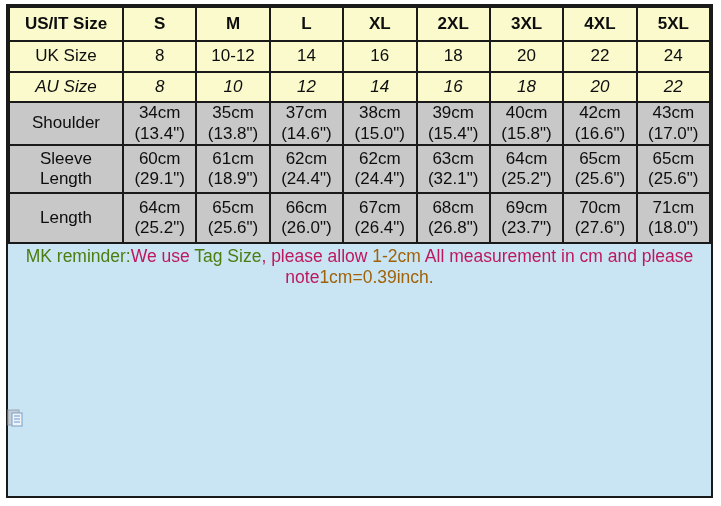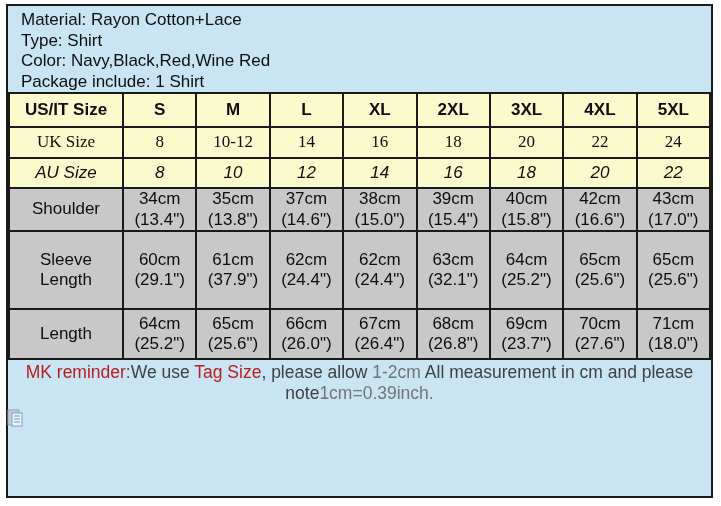--- a/index.html
+++ b/index.html
@@ -25,52 +25,46 @@
     flex:0 0 auto;
   }
   table.size td{
     border:2px solid #1a1a1a;text-align:center;vertical-align:middle;
     font-size:17px;line-height:1.22;padding:0;white-space:pre-line;
     overflow:hidden;
   }
   tr.yellow td{background:#fafacd;}
   tr.gray td{background:#c8c8c8;}
   tr.r-header{height:34px;font-weight:bold;}
-  tr.r-uk{height:31px;font-family:Liberation Serif, serif;}
+  tr.r-uk{height:31px;}
   tr.r-au{height:30px;font-style:italic;}
   tr.r-shoulder{height:42px;}
   tr.r-bust{height:57px;}
-  tr.r-sleeve{height:78px;}
+  tr.r-sleeve{height:48px;}
   tr.r-length{height:50px;}
   
   .reminder{
     flex:1 1 auto;background:#c9e5f4;box-sizing:border-box;
     padding:2px 6px 0 6px;text-align:center;
     font-size:17.5px;line-height:21px;
   }
-  .t-black{color:#404040;}
-  .t-red{color:#b91c1c;}
-  .t-pink{color:#737373;}
+  .t-black{color:#be185d;}
+  .t-red{color:#4d7c0f;}
+  .t-pink{color:#a16207;}
   
   .paste-icon{
     position:absolute;left:6px;top:407px;width:18px;height:22px;
   }
 </style>
 </head>
 <body>
 
 <div class="page">
   <div class="sheet">
 
-    <div class="info">
-      <div>Material: Rayon Cotton+Lace</div>
-      <div>Type: Shirt</div>
-      <div>Color: Navy,Black,Red,Wine Red</div>
-      <div>Package include: 1 Shirt</div>
-    </div>
 
     <table class="size">
       <colgroup>
         <col style="width:114px">
         <col>
           <col>
           <col>
           <col>
           <col>
           <col>
@@ -129,21 +123,21 @@
 (16.6")</td>
           <td>43cm
 (17.0")</td>
         </tr>
         <tr class="gray r-sleeve">
           <td>Sleeve
 Length</td>
           <td>60cm
 (29.1")</td>
           <td>61cm
-(37.9")</td>
+(18.9")</td>
           <td>62cm
 (24.4")</td>
           <td>62cm
 (24.4")</td>
           <td>63cm
 (32.1")</td>
           <td>64cm
 (25.2")</td>
           <td>65cm
 (25.6")</td>

